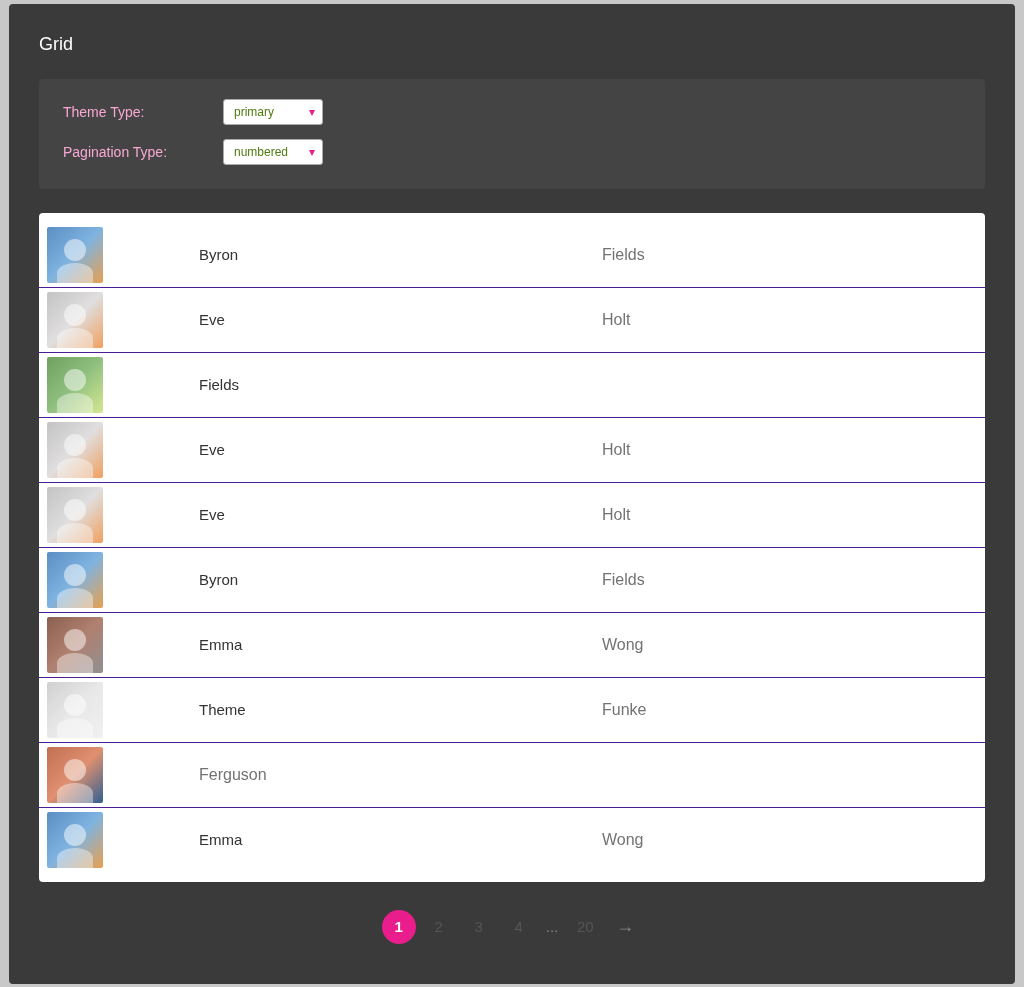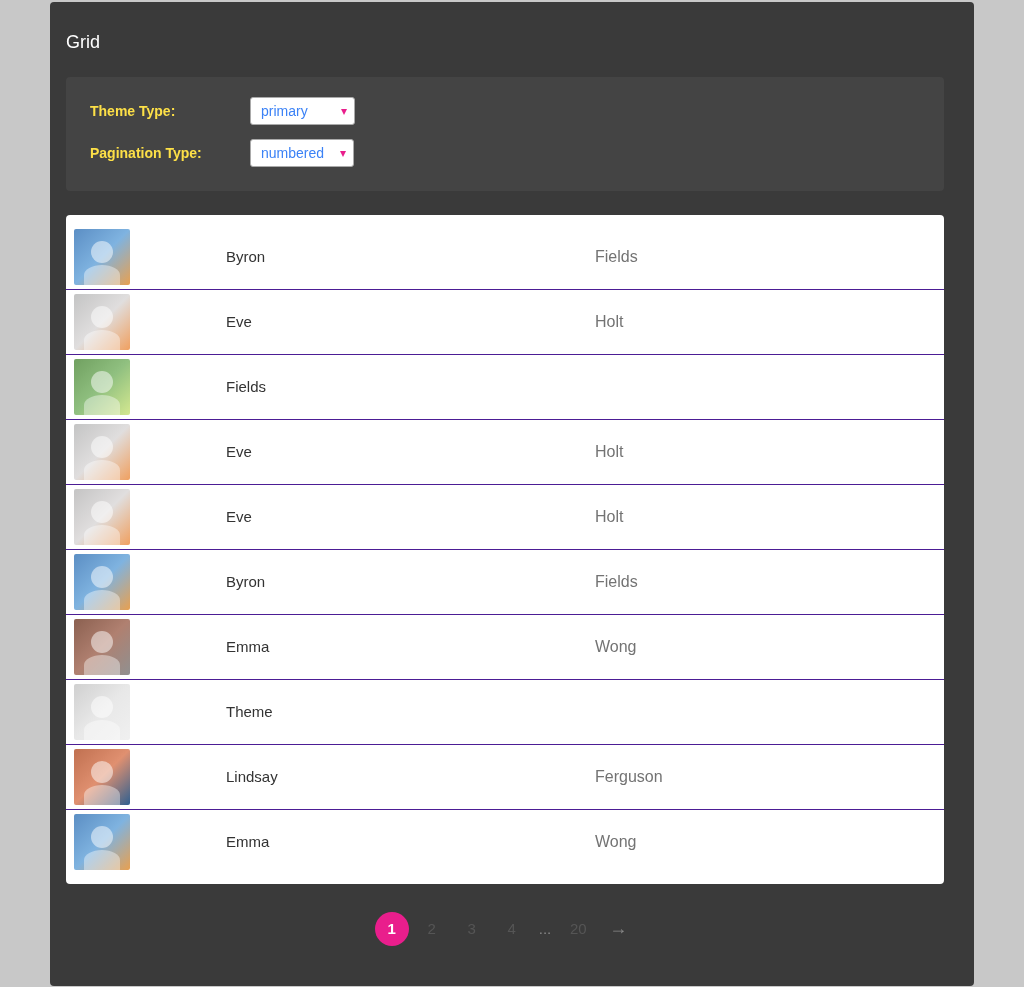--- a/index.html
+++ b/index.html
@@ -6,24 +6,24 @@
     body {
       background: #c8c8c8;
       font-family: Arial, sans-serif;
       min-height: 987px;
       display: flex;
       align-items: center;
       justify-content: center;
     }
     .main-container {
       background: #3a3a3a;
-      width: 924px;
+      width: 1006px;
       min-height: 940px;
       border-radius: 4px;
-      padding: 30px 30px 40px 16px;
+      padding: 30px 30px 40px 30px;
     }
     .page-title {
       color: #ffffff;
       font-size: 18px;
       margin-bottom: 24px;
     }
     .controls-panel {
       background: #444444;
       border-radius: 4px;
       padding: 20px 24px;
@@ -31,32 +31,31 @@
     }
     .control-row {
       display: flex;
       align-items: center;
       margin-bottom: 14px;
     }
     .control-row:last-child {
       margin-bottom: 4px;
     }
     .control-label {
-      color: #fde047;
+      color: #f9a8d4;
       font-size: 14px;
       width: 160px;
-      font-weight: bold;
     }
     .dropdown-select {
       background: white;
       border: 1px solid #aaa;
       border-radius: 3px;
       padding: 5px 28px 5px 10px;
-      font-size: 14px;
-      color: #3b82f6;
+      font-size: 12px;
+      color: #4d7c0f;
       appearance: none;
       -webkit-appearance: none;
       cursor: pointer;
       position: relative;
       min-width: 100px;
     }
     .select-wrapper {
       position: relative;
       display: inline-block;
     }
@@ -299,31 +298,31 @@
       <div class="grid-row">
         <div class="avatar-cell">
           <div class="avatar-placeholder avatar-8">
             <div class="avatar-figure">
               <div class="avatar-head"></div>
               <div class="avatar-body"></div>
             </div>
           </div>
         </div>
         <div class="first-name-cell">Theme</div>
+        <div class="last-name-cell">Funke</div>
       </div>
       <div class="grid-row">
         <div class="avatar-cell">
           <div class="avatar-placeholder avatar-9">
             <div class="avatar-figure">
               <div class="avatar-head"></div>
               <div class="avatar-body"></div>
             </div>
           </div>
         </div>
-        <div class="first-name-cell">Lindsay</div>
         <div class="last-name-cell">Ferguson</div>
       </div>
       <div class="grid-row">
         <div class="avatar-cell">
           <div class="avatar-placeholder avatar-10">
             <div class="avatar-figure">
               <div class="avatar-head"></div>
               <div class="avatar-body"></div>
             </div>
           </div>

